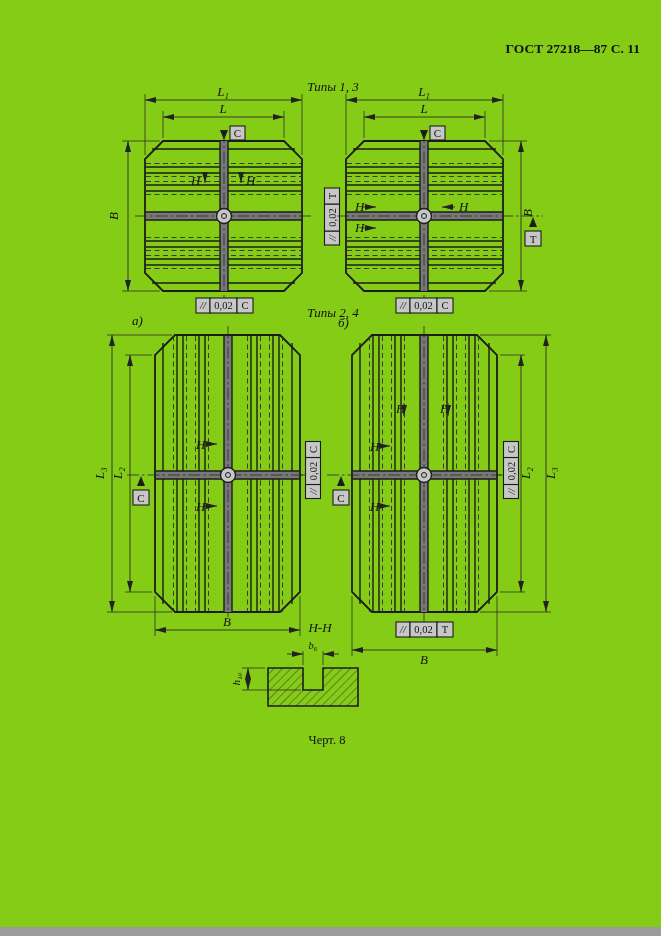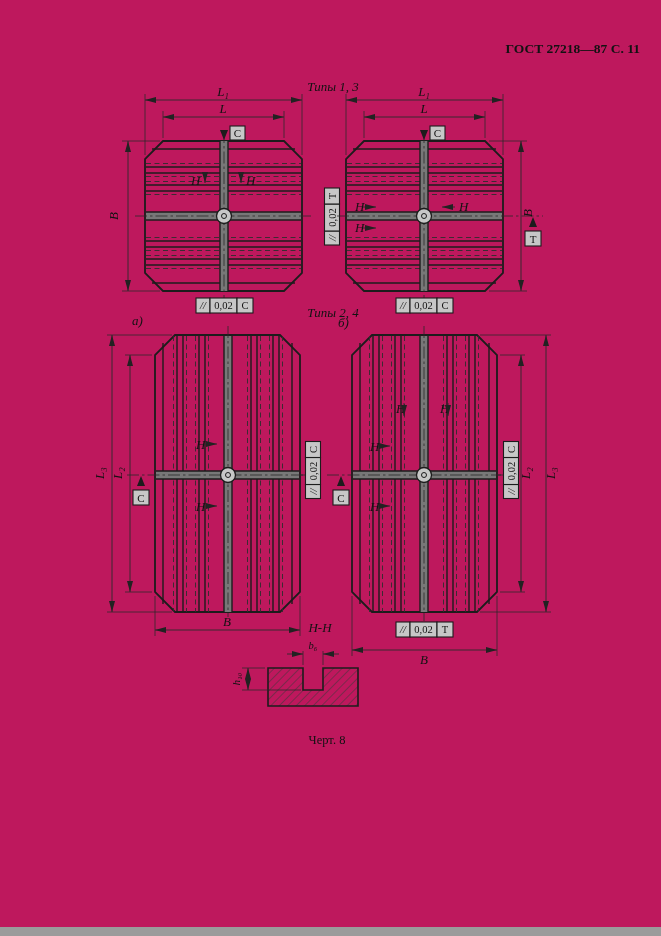--- a/index.html
+++ b/index.html
@@ -1,16 +1,16 @@
 <!DOCTYPE html>
 <html><head>
 <meta charset="utf-8">
 <style>
   html,body{margin:0;padding:0;background:#b9b9b9;}
-  .page{position:relative;width:661px;height:936px;background:#be185d;overflow:hidden;
+  .page{position:relative;width:661px;height:936px;background:#84cc16;overflow:hidden;
         font-family:"Liberation Serif","DejaVu Serif",serif;}
   svg{display:block;}
   
   .ol{fill:none;stroke:#1c1c1c;stroke-width:1.8;stroke-linejoin:miter;}
   .sl{stroke:#1c1c1c;stroke-width:1.4;}
   .dl{stroke:#2e2e2e;stroke-width:.9;stroke-dasharray:5 3.5;}
   .ext{stroke:#2a2a2a;stroke-width:.75;}
   .dim{stroke:#2a2a2a;stroke-width:.9;}
   .cl{stroke:#2a2a2a;stroke-width:.8;stroke-dasharray:12 3 2.5 3;}
   .band{fill:#787878;}

